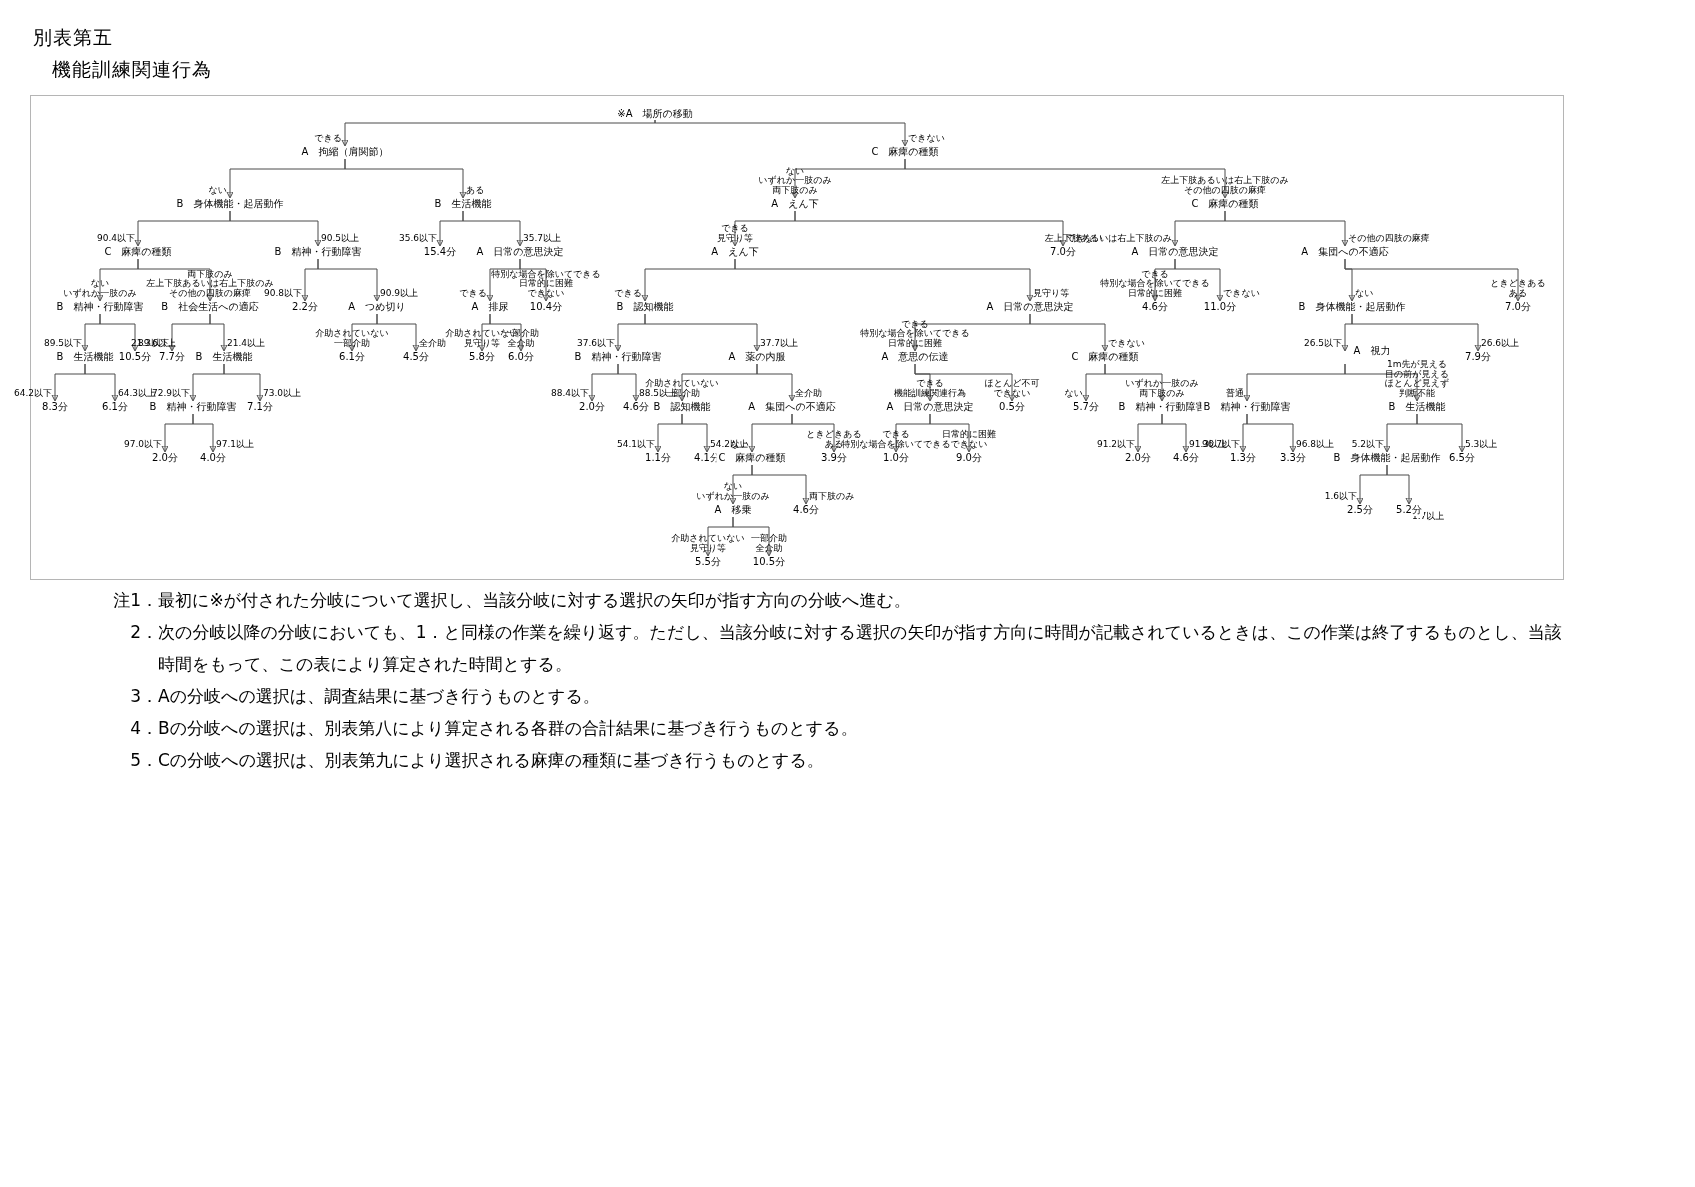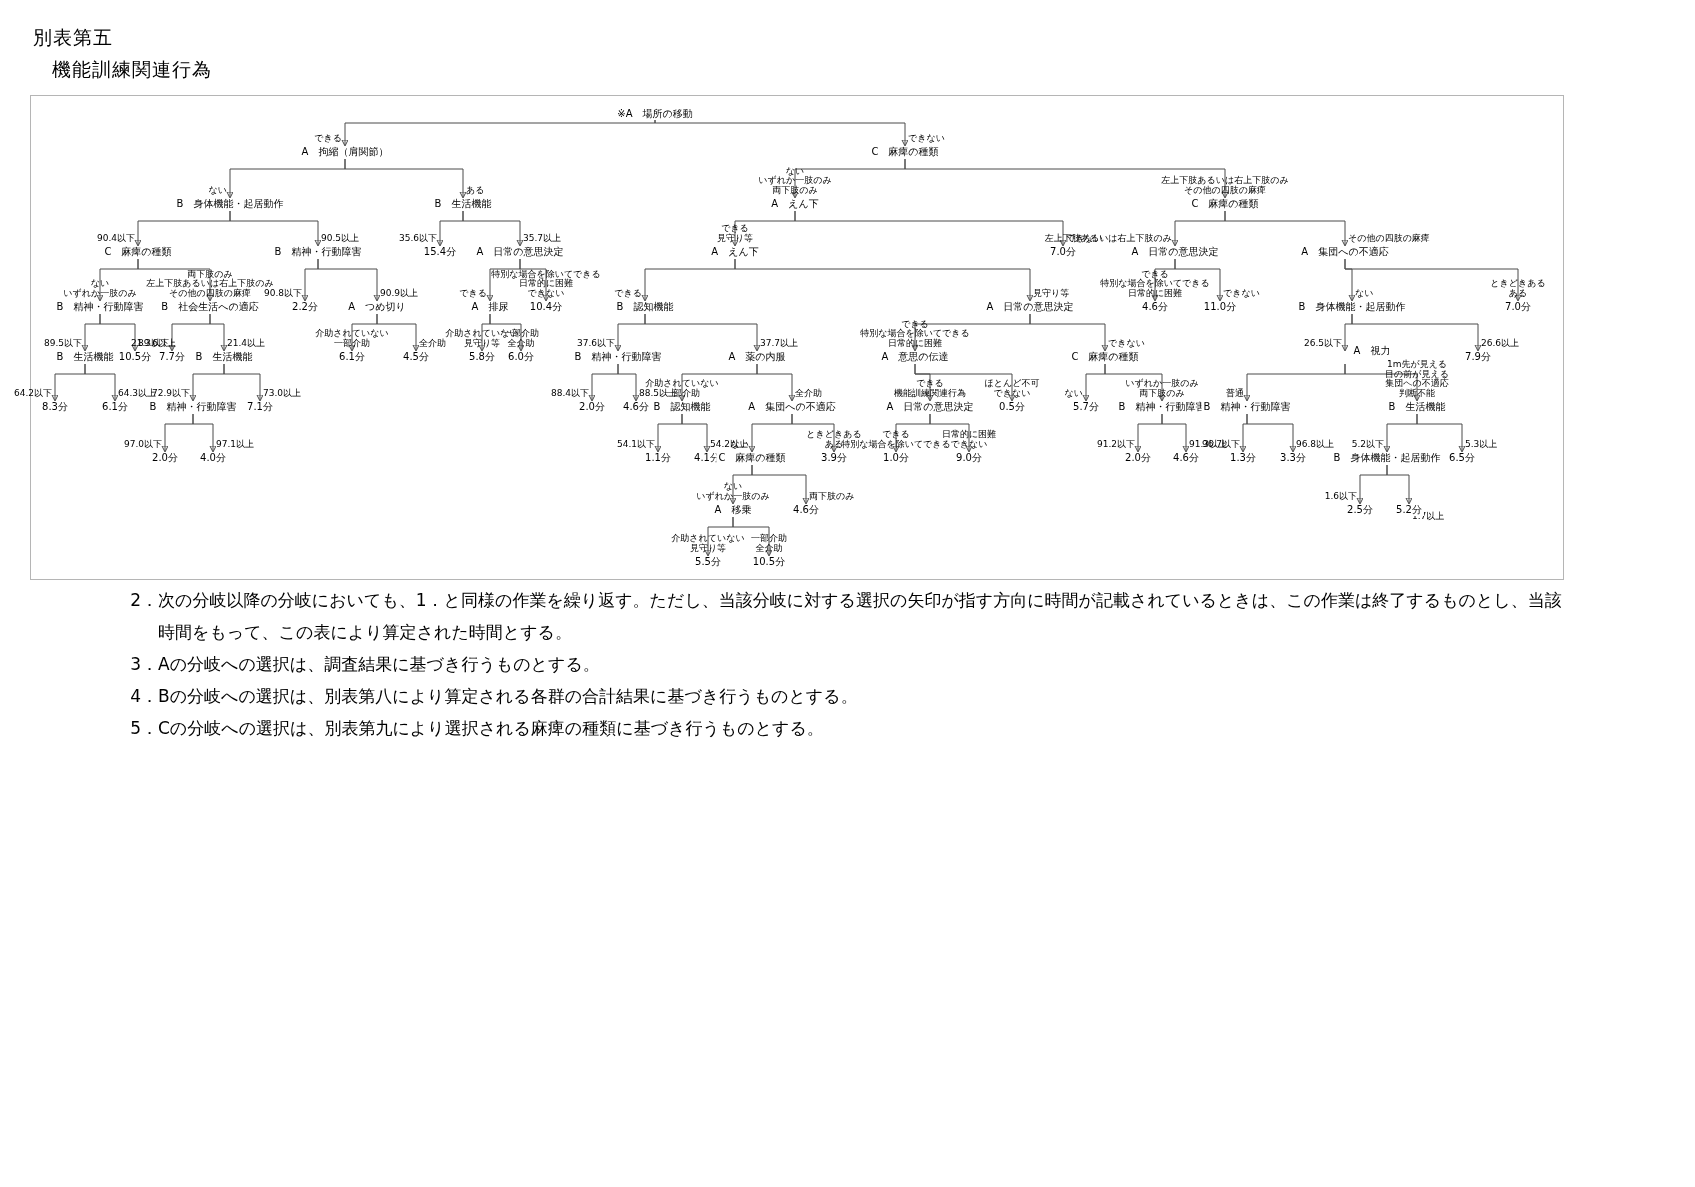--- a/index.html
+++ b/index.html
@@ -403,21 +403,21 @@
         <div>26.6以上</div>
       </div>
       <div class="tnode leaf" style="left: 1478px; top: 351px;">7.9分</div>
       <div class="blabel" style="top: 388.5px; right: 451px; text-align: left;">
         <div>普通</div>
       </div>
       <div class="tnode" style="left: 1247px; top: 401px;">B　精神・行動障害</div>
       <div class="blabel" style="top: 360px; left: 1417px; transform: translateX(-50%); text-align: center;">
         <div>1m先が見える</div>
         <div>目の前が見える</div>
-        <div>集団への不適応</div>
+        <div>ほとんど見えず</div>
         <div>判断不能</div>
       </div>
       <div class="tnode" style="left: 1417px; top: 401px;">B　生活機能</div>
       <div class="blabel" style="top: 439.5px; right: 455px; text-align: right;">
         <div>96.7以下</div>
       </div>
       <div class="tnode leaf" style="left: 1243px; top: 452px;">1.3分</div>
       <div class="blabel" style="top: 439.5px; left: 1296px;">
         <div>96.8以上</div>
       </div>
@@ -434,20 +434,24 @@
         <div>1.6以下</div>
       </div>
       <div class="tnode leaf" style="left: 1360px; top: 504px;">2.5分</div>
       <div class="blabel" style="top: 491.5px; left: 1412px; margin-top: 20px;">
         <div>1.7以上</div>
       </div>
       <div class="tnode leaf" style="left: 1409px; top: 504px;">5.2分</div>
     </div>
 
   <ol class="notes">
+    <li>
+      <span class="nno">注1．</span>
+      <span class="ntext">最初に※が付された分岐について選択し、当該分岐に対する選択の矢印が指す方向の分岐へ進む。</span>
+    </li>
     <li>
       <span class="nno">2．</span>
       <span class="ntext">次の分岐以降の分岐においても、1．と同様の作業を繰り返す。ただし、当該分岐に対する選択の矢印が指す方向に時間が記載されているときは、この作業は終了するものとし、当該時間をもって、この表により算定された時間とする。</span>
     </li>
     <li>
       <span class="nno">3．</span>
       <span class="ntext">Aの分岐への選択は、調査結果に基づき行うものとする。</span>
     </li>
     <li>
       <span class="nno">4．</span>

